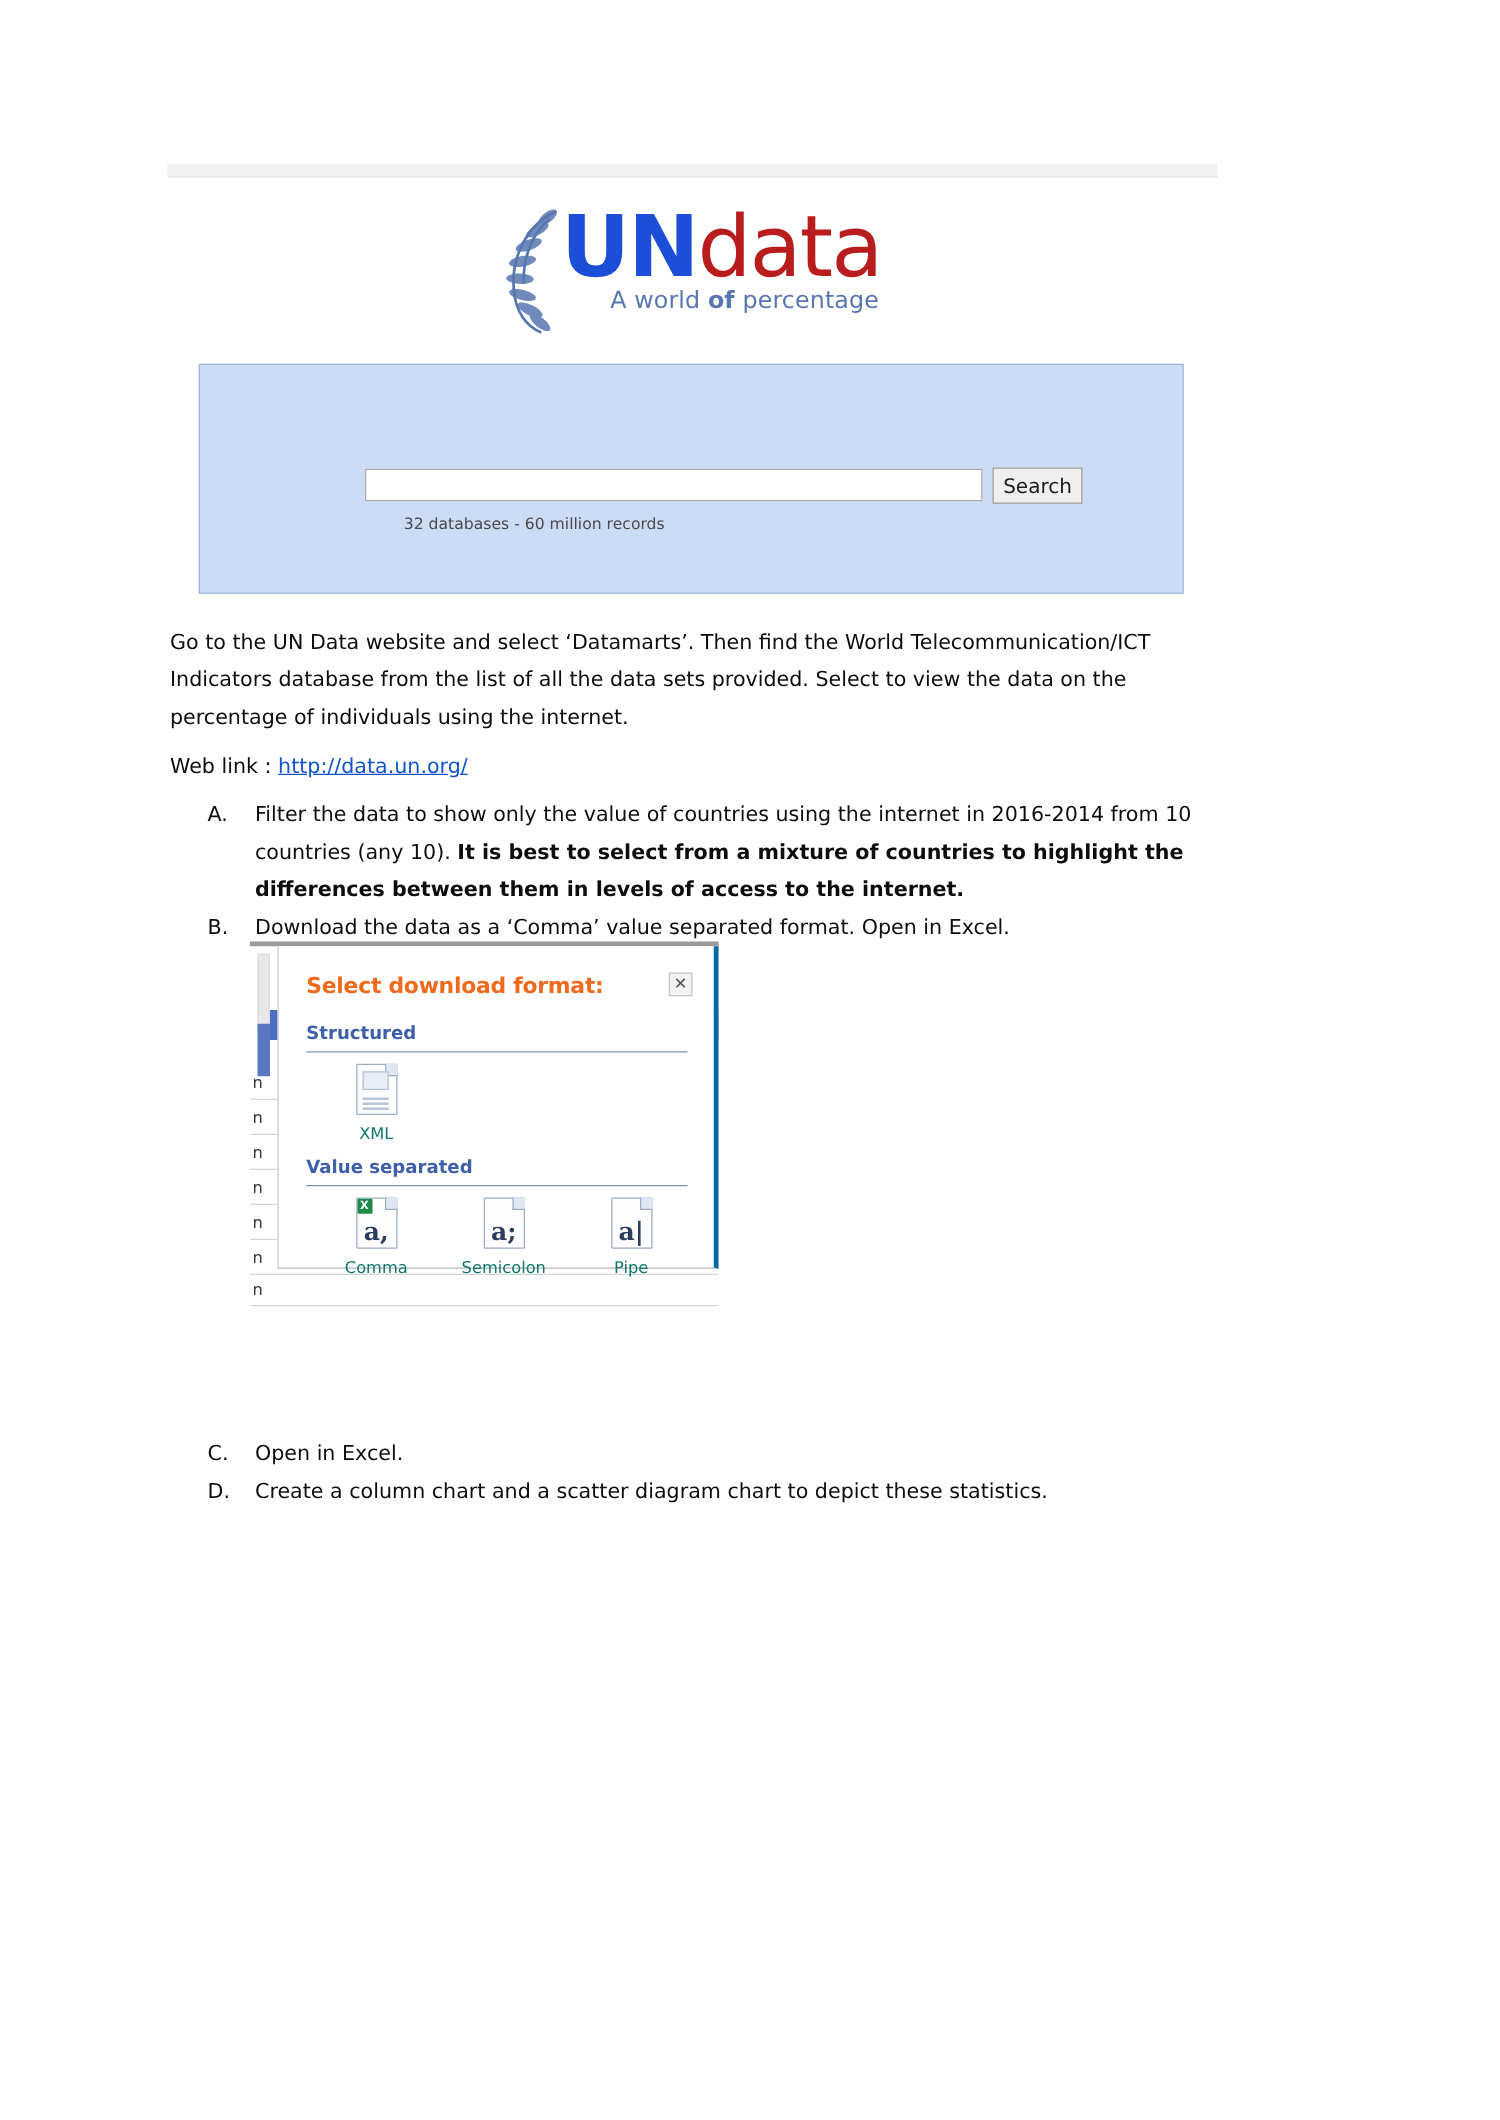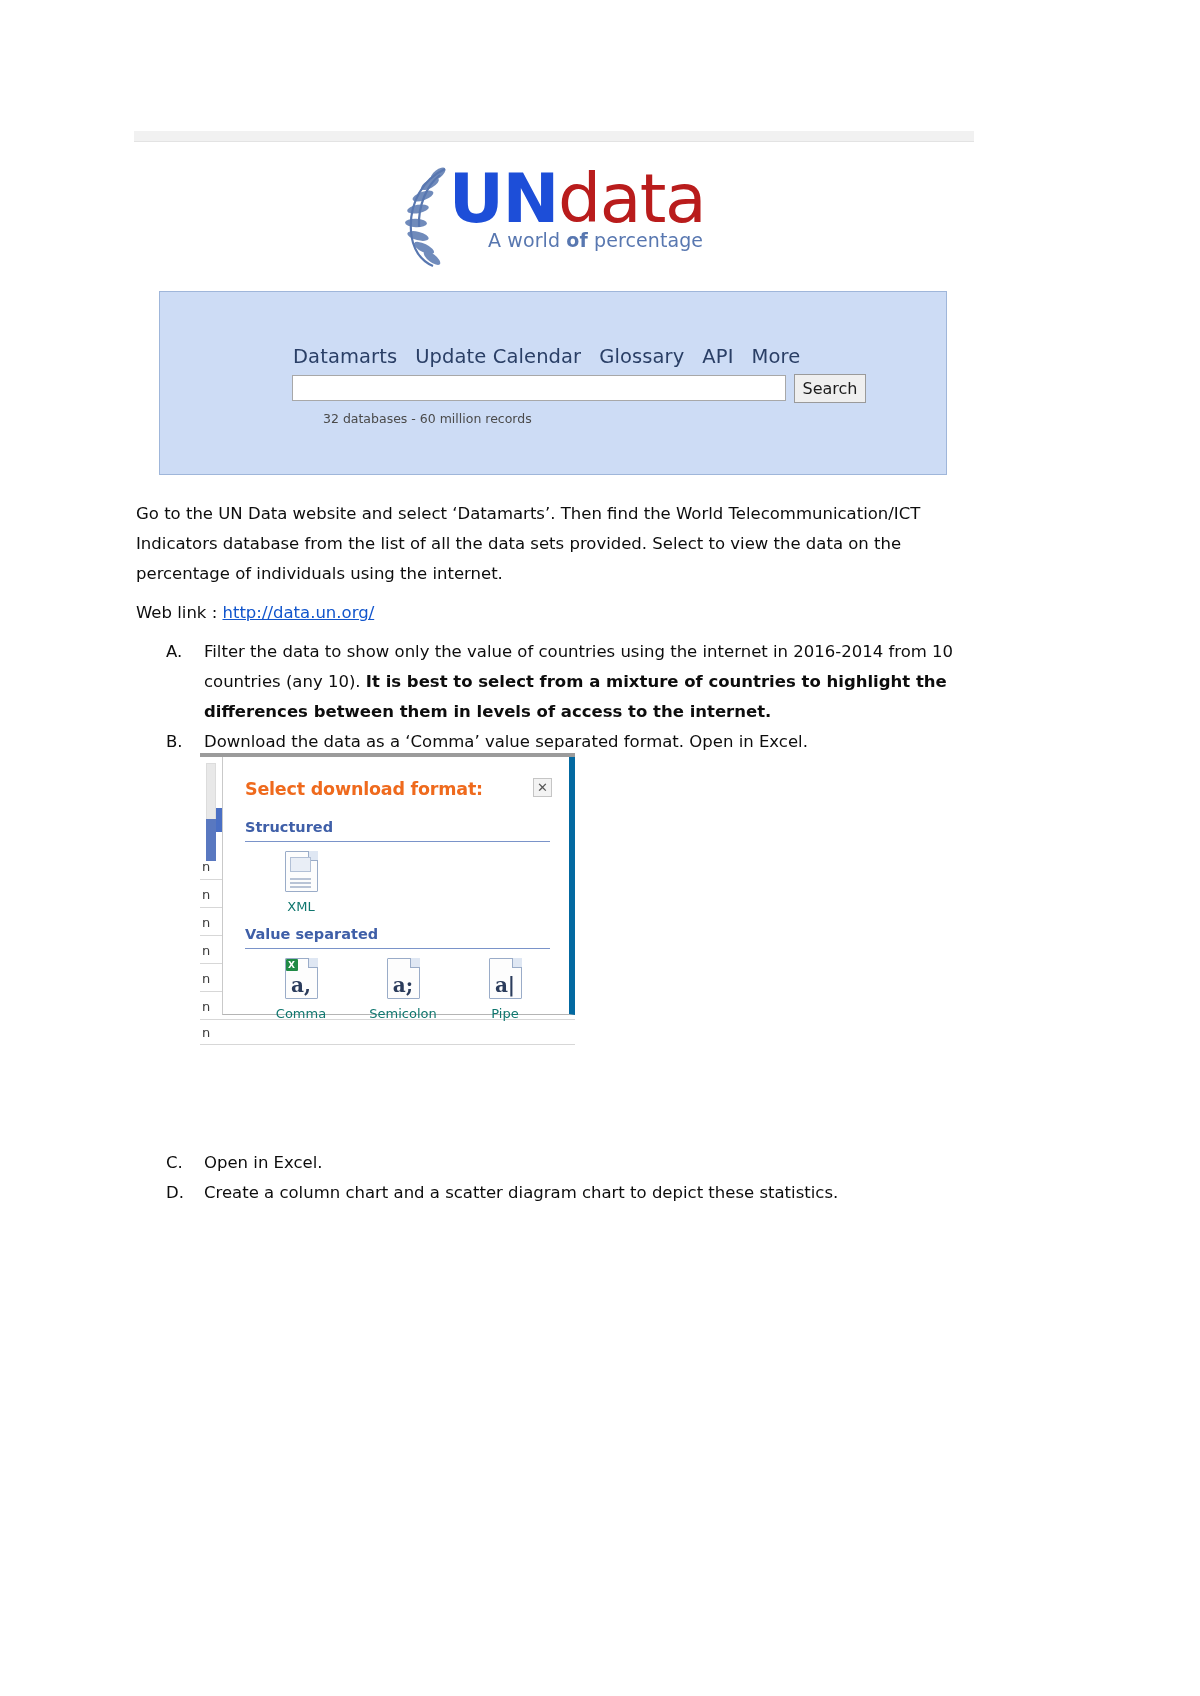--- a/index.html
+++ b/index.html
@@ -276,21 +276,21 @@
   }
 
   .dl-panel {
     position: absolute;
     left: 22px;
     top: 4px;
     width: 353px;
     height: 258px;
     background: #ffffff;
     border-left: 1px solid #c9c9c9;
-    border-right: 6px solid #0369a1;
+    border-right: 4px solid #0369a1;
     border-bottom: 1px solid #b5b5b5;
     box-sizing: border-box;
   }
   .dl-title {
     position: absolute;
     left: 22px;
     top: 22px;
     font-family: "DejaVu Sans", sans-serif;
     font-size: 17.5px;
     font-weight: 700;
@@ -448,23 +448,20 @@
           </g>
         </svg>
         <span class="logo-text">
           <span class="logo-un">UN</span><span class="logo-data">data</span>
         </span>
         <span class="logo-tagline"><span>A world </span><b>of</b><span> percentage</span></span>
       </div>
     </div>
 
     <div class="nav-panel">
-      <div class="nav-links">
-        <span>Datamarts</span><span>Update Calendar</span><span>Glossary</span><span>API</span><span>More</span>
-      </div>
       <div class="search-row">
         <input class="search-box" type="text" placeholder="" style="">
         <button class="search-btn">Search</button>
       </div>
       <div class="db-note">32 databases - 60 million records</div>
     </div>
   </div>
 
   <div class="para" id="intro-para">Go to the UN Data website and select ‘Datamarts’. Then find the World Telecommunication/ICT Indicators database from the list of all the data sets provided. Select to view the data on the percentage of individuals using the internet.</div>
 

